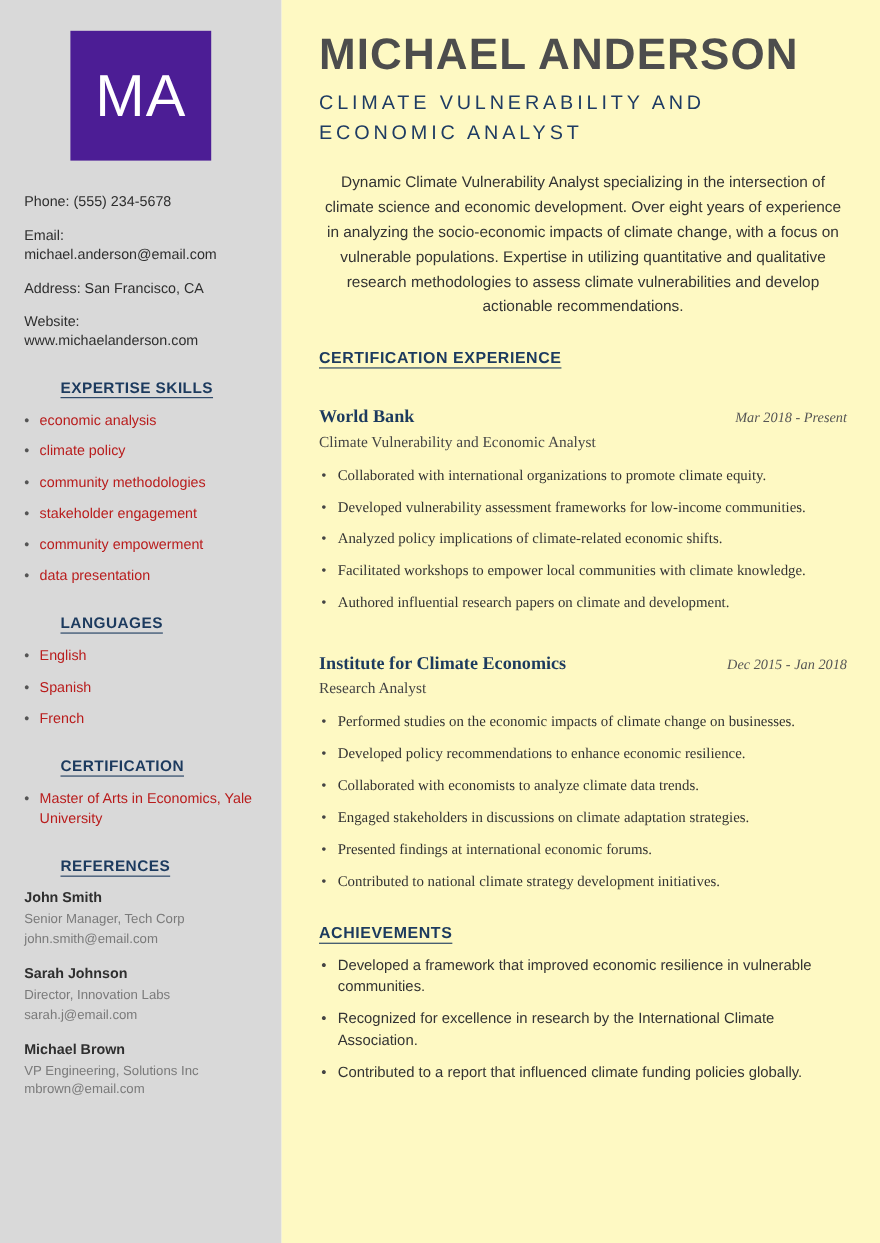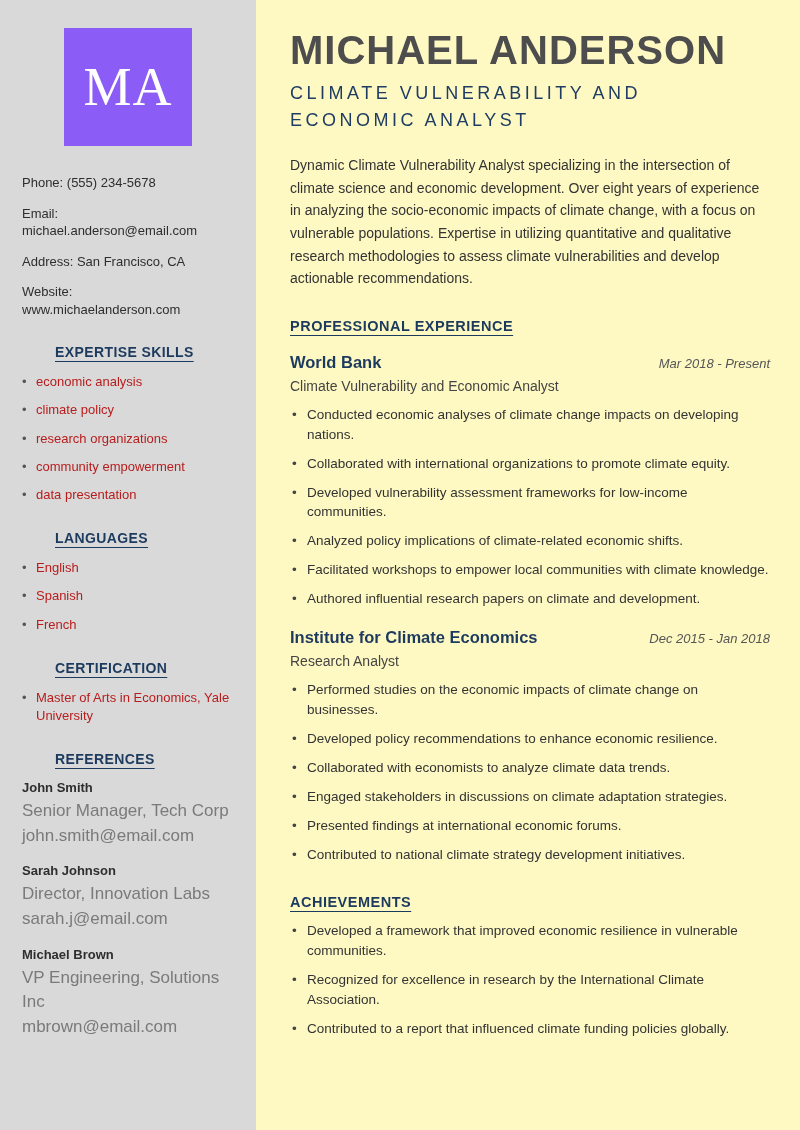--- a/index.html
+++ b/index.html
@@ -13,25 +13,24 @@
   .page { display: flex; width: 800px; height: 1130px; }
 
   
   .sidebar {
     width: 256px; background: #d9d9d9;
     padding: 28px 22px 20px 22px;
     flex-shrink: 0;
   }
   .monogram {
     width: 128px; height: 118px;
-    background: #8b5cf6; color: #ffffff;
+    background: #4c1d95; color: #ffffff;
     display: flex; align-items: center; justify-content: center;
     font-size: 54px; font-weight: 500; letter-spacing: 1px;
     margin: 0 auto 28px auto;
-    font-family: Liberation Serif, serif;
   }
   .contact-line {
     font-size: 13px; color: #2e2e2e;
     margin-bottom: 13px; line-height: 1.35;
   }
   .side-section { margin-top: 26px; }
   .side-heading {
     color: #1c3a5e; font-size: 14px; font-weight: bold;
     letter-spacing: 0.4px;
     text-decoration: underline; text-underline-offset: 4px;
@@ -42,42 +41,42 @@
   .side-list li {
     position: relative; padding-left: 14px;
     font-size: 13px; color: #b91c1c;
     margin-bottom: 10px; line-height: 1.4;
   }
   .side-list li::before {
     content: "\2022"; position: absolute; left: 0; color: #555;
   }
   .ref { margin-bottom: 15px; }
   .ref-name { font-weight: bold; font-size: 13px; color: #2e2e2e; margin-bottom: 4px; }
-  .ref-line { font-size: 17px; color: #7a7a7a; line-height: 1.45; }
+  .ref-line { font-size: 12px; color: #7a7a7a; line-height: 1.45; }
 
   
   .main { flex: 1; padding: 28px 30px 0 34px; background: #fef9c3; }
   .name {
     font-size: 40px; font-weight: bold; color: #4d4d4d;
     letter-spacing: 1px; line-height: 1.1;
   }
   .job-title-main {
     color: #1f3c63; font-size: 18px; font-weight: normal;
     letter-spacing: 3.5px; line-height: 1.5; margin-top: 8px;
   }
   .summary {
-    margin-top: 20px; font-size: 14px; line-height: 1.62; color: #333;
+    margin-top: 20px; font-size: 14px; line-height: 1.62; color: #333; text-align: center;
   }
   .main-heading {
     margin-top: 28px;
     color: #1c3a5e; font-size: 14.5px; font-weight: bold;
     letter-spacing: 0.5px;
     text-decoration: underline; text-underline-offset: 4px;
   }
-  .job { margin-top: 19px; }
+  .job { margin-top: 35px; font-family: Liberation Serif, serif; }
   .job-header { display: flex; justify-content: space-between; align-items: baseline; }
   .company { color: #1c3a5e; font-size: 16.5px; font-weight: bold; }
   .dates { font-style: italic; color: #555; font-size: 13px; }
   .role { font-size: 14px; color: #444; margin-top: 6px; }
   .job-bullets { list-style: none; margin-top: 11px; }
   .job-bullets li {
     position: relative; padding-left: 17px;
     font-size: 13.5px; color: #333;
     margin-bottom: 9.5px; line-height: 1.45;
   }
@@ -100,21 +99,22 @@
       <div class="contact-line">Email: michael.anderson@email.com</div>
       <div class="contact-line">Address: San Francisco, CA</div>
       <div class="contact-line">Website: www.michaelanderson.com</div>
     </div>
 
     <section class="side-section">
       <h3 class="side-heading">EXPERTISE SKILLS</h3>
       <ul class="side-list">
         <li>economic analysis</li>
         <li>climate policy</li>
-        <li>research organizations</li>
+        <li>community methodologies</li>
+        <li>stakeholder engagement</li>
         <li>community empowerment</li>
         <li>data presentation</li>
       </ul>
     </section>
 
     <section class="side-section">
       <h3 class="side-heading">LANGUAGES</h3>
       <ul class="side-list">
         <li>English</li>
         <li>Spanish</li>
@@ -153,30 +153,29 @@
 
   </aside>
 
   <main class="main">
 
     <h1 class="name">MICHAEL ANDERSON</h1>
     <h2 class="job-title-main">CLIMATE VULNERABILITY AND ECONOMIC ANALYST</h2>
 
     <p class="summary">Dynamic Climate Vulnerability Analyst specializing in the intersection of climate science and economic development. Over eight years of experience in analyzing the socio-economic impacts of climate change, with a focus on vulnerable populations. Expertise in utilizing quantitative and qualitative research methodologies to assess climate vulnerabilities and develop actionable recommendations.</p>
 
-    <h3 class="main-heading">PROFESSIONAL EXPERIENCE</h3>
+    <h3 class="main-heading">CERTIFICATION EXPERIENCE</h3>
 
     <div class="job">
       <div class="job-header">
         <span class="company">World Bank</span>
         <span class="dates">Mar 2018 - Present</span>
       </div>
       <div class="role">Climate Vulnerability and Economic Analyst</div>
       <ul class="job-bullets">
-        <li>Conducted economic analyses of climate change impacts on developing nations.</li>
         <li>Collaborated with international organizations to promote climate equity.</li>
         <li>Developed vulnerability assessment frameworks for low-income communities.</li>
         <li>Analyzed policy implications of climate-related economic shifts.</li>
         <li>Facilitated workshops to empower local communities with climate knowledge.</li>
         <li>Authored influential research papers on climate and development.</li>
       </ul>
     </div>
 
     <div class="job">
       <div class="job-header">

